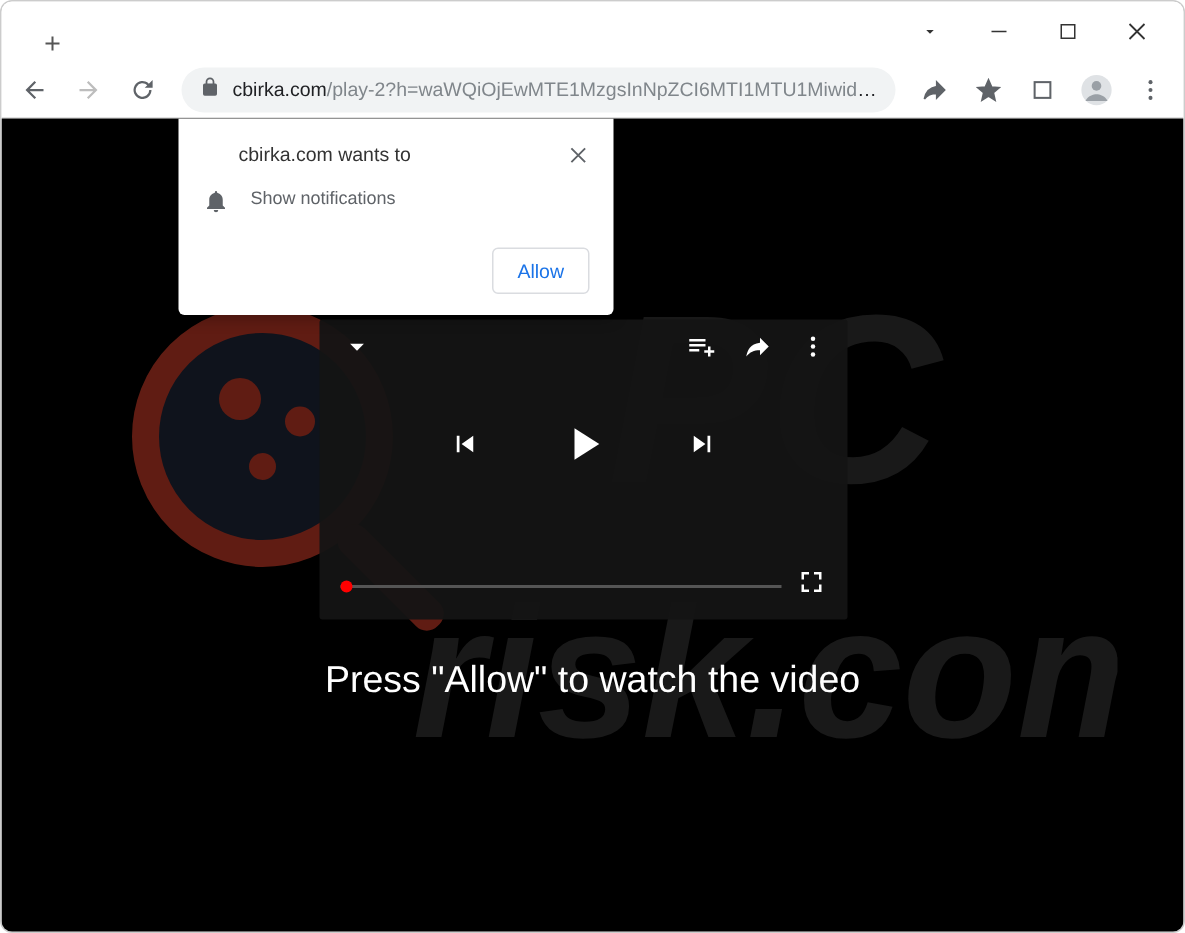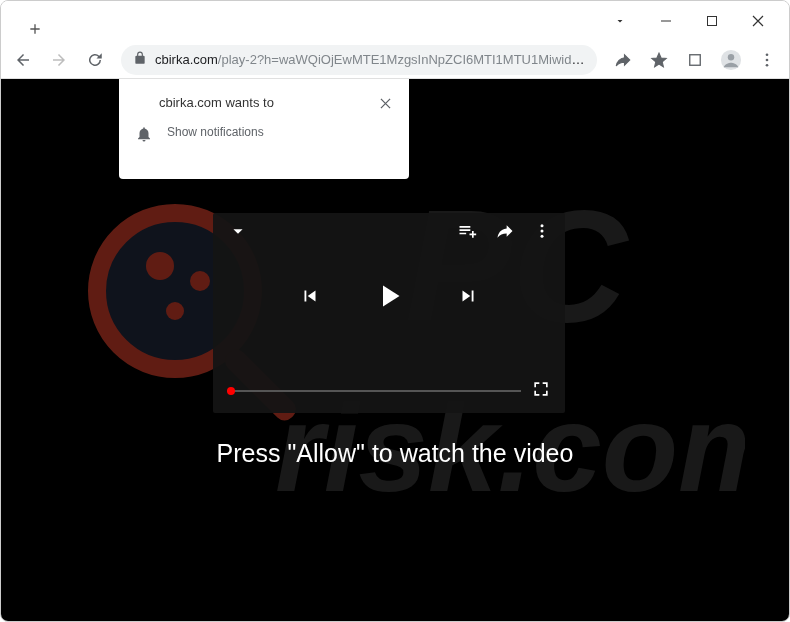--- a/index.html
+++ b/index.html
@@ -177,20 +177,21 @@
     </div>
     <div class="notif-body">
       <span class="bell">
         <svg viewBox="0 0 24 24" width="18" height="18">
             <path fill="#5f6368" d="M12 22a2 2 0 0 0 2-2h-4a2 2 0 0 0 2 2zm6-6V11c0-3.1-2-5.6-5-6.3V4a1 1 0 1 0-2 0v.7C8 5.4 6 7.9 6 11v5l-2 2v1h16v-1l-2-2z"></path>
           </svg>
       </span>
       <span>Show notifications</span>
     </div>
     <div class="notif-actions">
+      <button class="notif-btn">Allow</button>
     </div>
   </div>
 
   <div class="player">
     <div class="player-top">
       <div class="player-top-left">
         <span><svg viewBox="0 0 24 24" width="22" height="22">
               <path fill="#fff" d="M7 10l5 5 5-5z"></path>
             </svg></span>
       </div>

